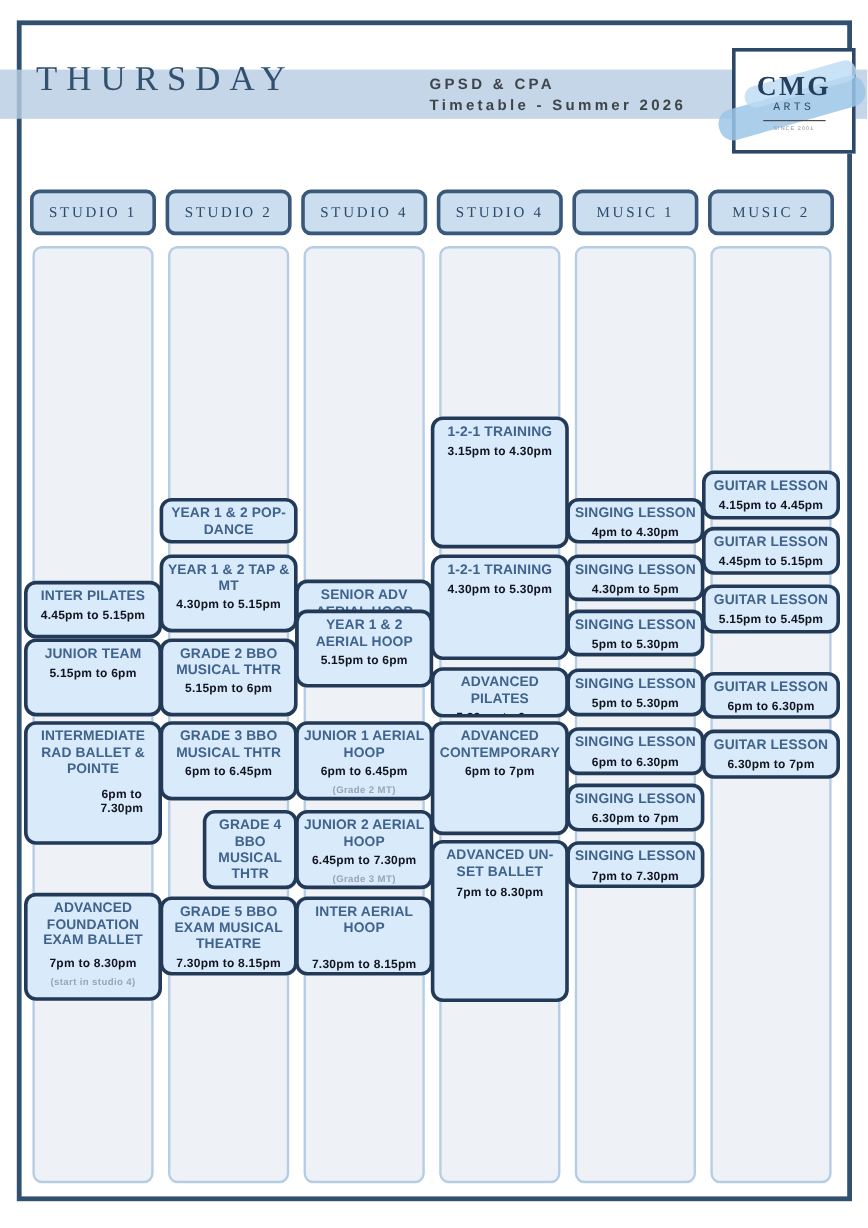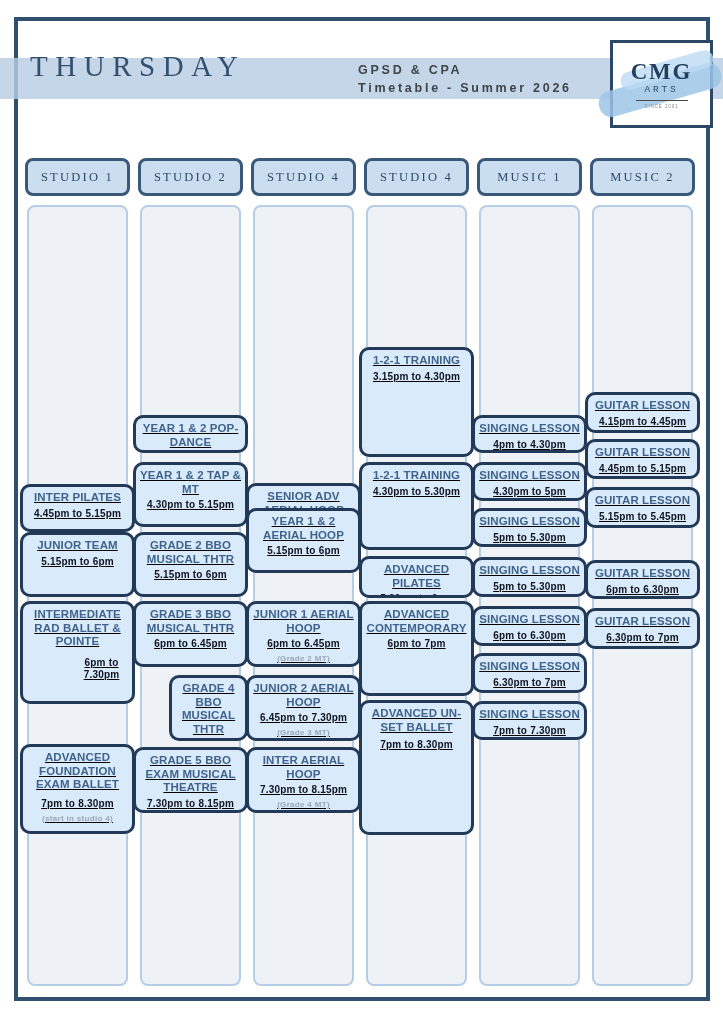--- a/index.html
+++ b/index.html
@@ -61,21 +61,21 @@
     color:#2c4a68;
   }
   .col-track{
     position:absolute;top:205px;left:2px;right:2px;height:777px;
     background:#eef2f7;border:2px solid #b5cde5;border-radius:8px;
   }
   .card{
     position:absolute;left:-5px;right:-5px;
     background:#d9eafb;border:3px solid #223a57;border-radius:10px;
     display:flex;flex-direction:column;align-items:center;
-    padding:4px 3px;box-sizing:border-box;text-align:center;overflow:hidden;text-decoration:underline;
+    padding:4px 3px;box-sizing:border-box;text-align:center;overflow:hidden;
   }
   .card-title{
     font-size:11.5px;font-weight:700;color:#3f638c;line-height:1.18;
     letter-spacing:0.01em;
   }
   .card-time{
     font-size:10px;font-weight:700;color:#10141f;line-height:1.2;margin-top:3px;
     letter-spacing:0.02em;
   }
   .card-note{
@@ -166,21 +166,21 @@
         <div class="card" style="top: 601px; height: 66px;">
           <div class="card-title">JUNIOR 1 AERIAL HOOP</div>
           <div class="card-time">6pm to 6.45pm</div>
           <div class="card-note">(Grade 2 MT)</div>
         </div>
         <div class="card" style="top: 675px; height: 66px;">
           <div class="card-title">JUNIOR 2 AERIAL HOOP</div>
           <div class="card-time">6.45pm to 7.30pm</div>
           <div class="card-note">(Grade 3 MT)</div>
         </div>
-        <div class="card" style="top: 747px; height: 66px;">
+        <div class="card" style="top: 747px; height: 66px; gap: 15px;">
           <div class="card-title">INTER AERIAL HOOP</div>
           <div class="card-time">7.30pm to 8.15pm</div>
           <div class="card-note">(Grade 4 MT)</div>
         </div>
       </div>
       <div class="column" style="left: 364px; width: 105px;">
         <div class="col-header">STUDIO 4</div>
         <div class="col-track"></div>
         <div class="card" style="top: 347px; height: 110px;">
           <div class="card-title">1-2-1 TRAINING</div>

